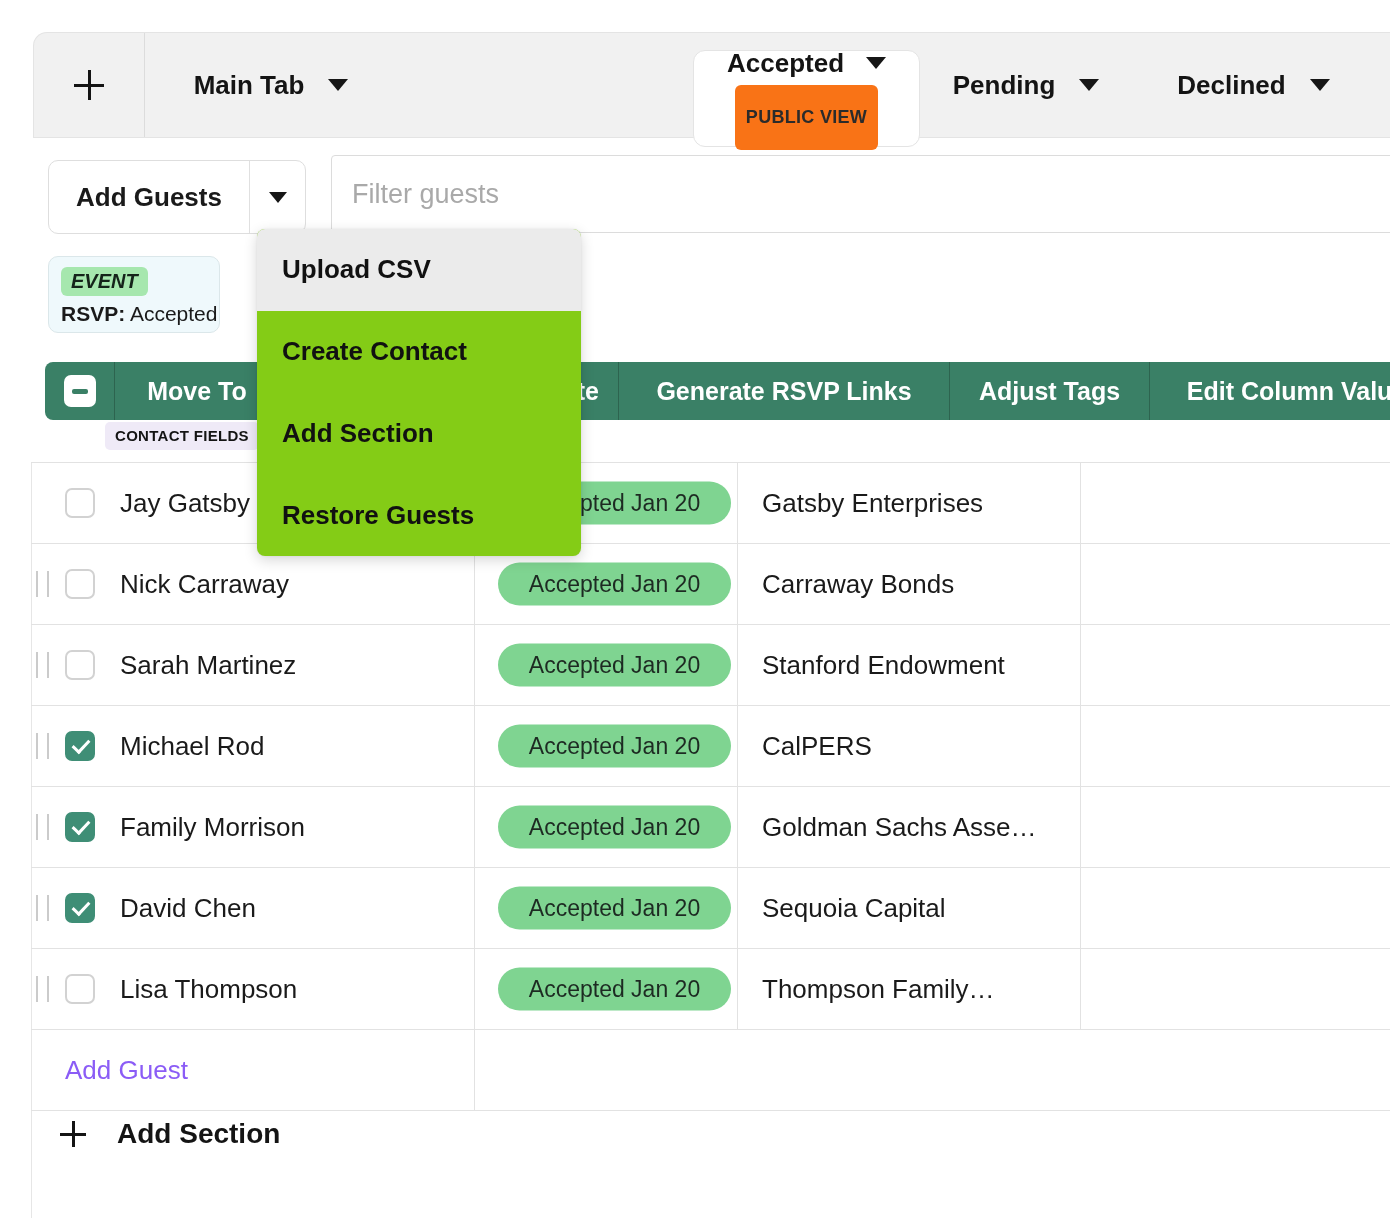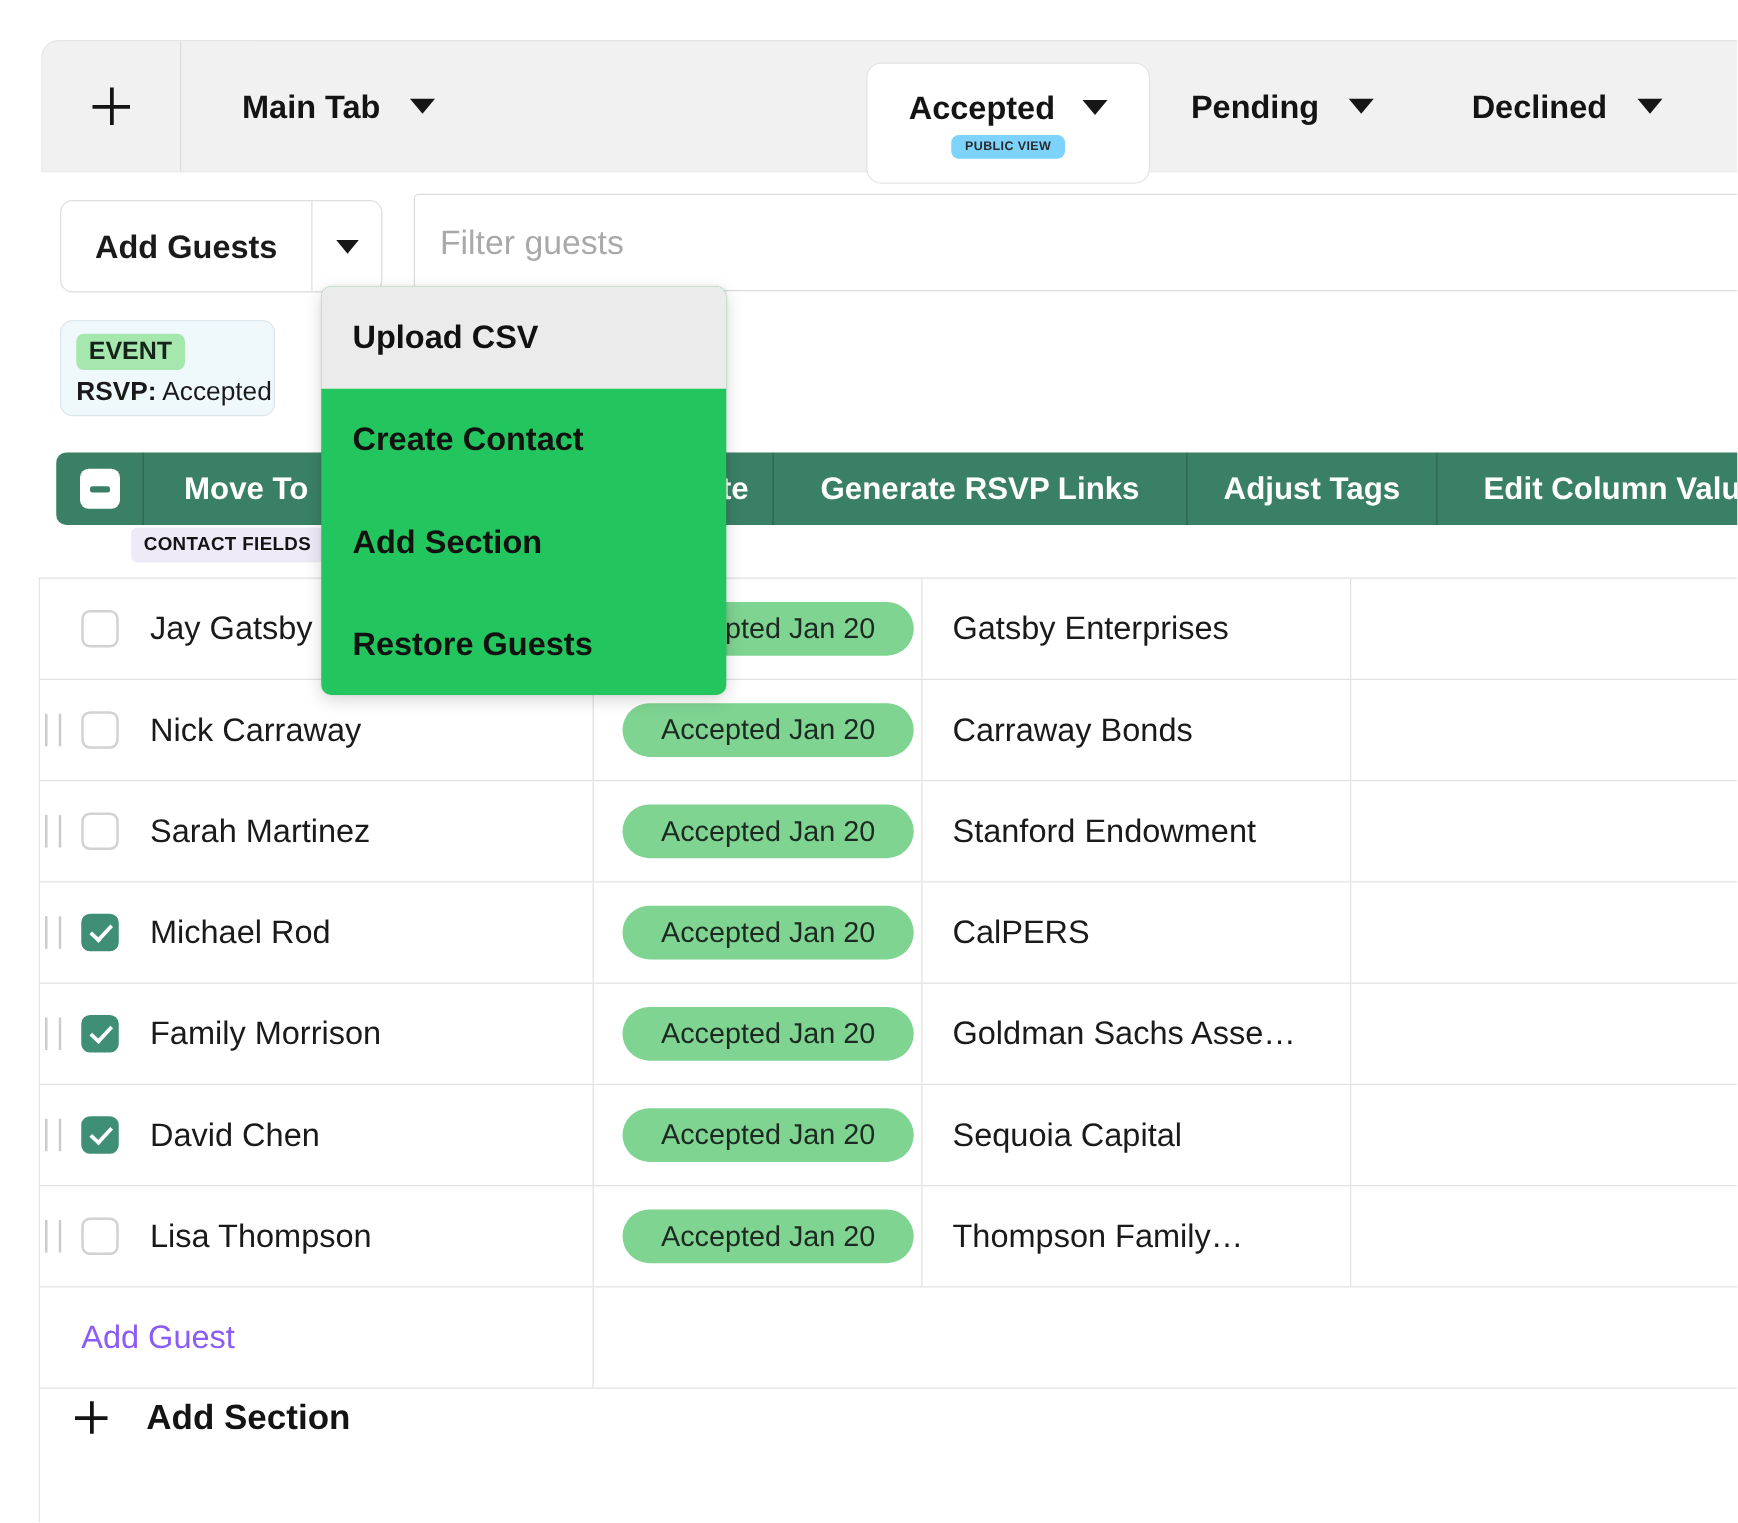--- a/index.html
+++ b/index.html
@@ -14,45 +14,45 @@
   .plus{position:relative;width:30px;height:30px;}
   .plus::before{content:"";position:absolute;left:0;top:13.5px;width:30px;height:3px;background:#141414;}
   .plus::after{content:"";position:absolute;left:13.5px;top:0;width:3px;height:30px;background:#141414;}
   .tab{position:absolute;top:0;height:104px;display:flex;align-items:center;justify-content:center;gap:24px;cursor:pointer;}
   .tab-label{font-size:26px;font-weight:bold;color:#141414;white-space:nowrap;}
   .arr{width:0;height:0;border-left:10px solid transparent;border-right:10px solid transparent;border-top:12px solid #161616;}
   .tab-accepted{position:absolute;left:693px;top:50px;width:227px;height:97px;background:#fff;
                 border:1px solid #e4e4e4;border-radius:12px;box-sizing:border-box;z-index:6;
                 display:flex;flex-direction:column;align-items:center;justify-content:center;gap:6px;cursor:pointer;}
   .tab-accepted .toprow{display:flex;align-items:center;gap:22px;}
-  .pv-badge{background:#7dd3fc;border-radius:6px;padding:4px 11px;font-size:10px;font-weight:600;
+  .pv-badge{background:#f97316;border-radius:6px;padding:22px 11px;font-size:18px;font-weight:600;
             letter-spacing:.3px;color:#2b2b2b;white-space:nowrap;}
 
   
   .addguests{position:absolute;left:48px;top:160px;width:258px;height:74px;background:#fff;
              border:1px solid #dedede;border-radius:10px;box-sizing:border-box;display:flex;z-index:3;}
   .addguests .lbl{width:200px;display:flex;align-items:center;justify-content:center;
                   font-size:26px;font-weight:bold;border-right:1px solid #e0e0e0;}
   .addguests .caret{flex:1;display:flex;align-items:center;justify-content:center;cursor:pointer;}
   .caret .arr{border-left-width:9px;border-right-width:9px;border-top-width:11px;}
   .filter{position:absolute;left:331px;top:155px;width:1075px;height:78px;border:1px solid #dcdcdc;
           border-radius:4px;box-sizing:border-box;font-family:"Liberation Sans",sans-serif;
           font-size:27px;color:#1a1a1a;padding:0 0 0 20px;outline:none;}
   .filter::placeholder{color:#a9a9a9;}
 
   
   .eventcard{position:absolute;left:48px;top:256px;width:172px;height:77px;background:#eff9fc;
              border:1px solid #dbe7ea;border-radius:10px;box-sizing:border-box;padding:10px 12px;}
   .event-pill{display:inline-block;background:#a6e7ae;border-radius:6px;padding:3px 10px;
-              font-size:20px;font-weight:bold;color:#15231a;}
+              font-size:20px;font-weight:bold;color:#15231a;font-style:italic;}
   .rsvp-line{margin-top:6px;font-size:21px;white-space:nowrap;}
   .rsvp-line b{font-weight:bold;}
 
   
-  .menu{position:absolute;left:257px;top:229px;width:324px;height:327px;background:#22c55e;border-radius:8px;
+  .menu{position:absolute;left:257px;top:229px;width:324px;height:327px;background:#84cc16;border-radius:8px;
         box-shadow:0 4px 14px rgba(0,0,0,.16),0 0 2px rgba(0,0,0,.08);z-index:50;display:flex;flex-direction:column;}
   .menu-item{flex:1;display:flex;align-items:center;padding-left:25px;font-size:26px;font-weight:bold;
              color:#111;cursor:pointer;}
   .menu-item.hl{background:#ebebeb;border-radius:8px 8px 0 0;}
 
   
   .toolbar{position:absolute;left:45px;top:362px;width:1412px;height:58px;background:#3a8066;
            border-radius:8px 0 0 8px;display:flex;z-index:10;}
   .tcell{display:flex;align-items:center;justify-content:center;color:#fff;font-size:25px;font-weight:bold;
          border-right:1px solid rgba(0,0,0,.22);box-sizing:border-box;white-space:nowrap;cursor:pointer;}

